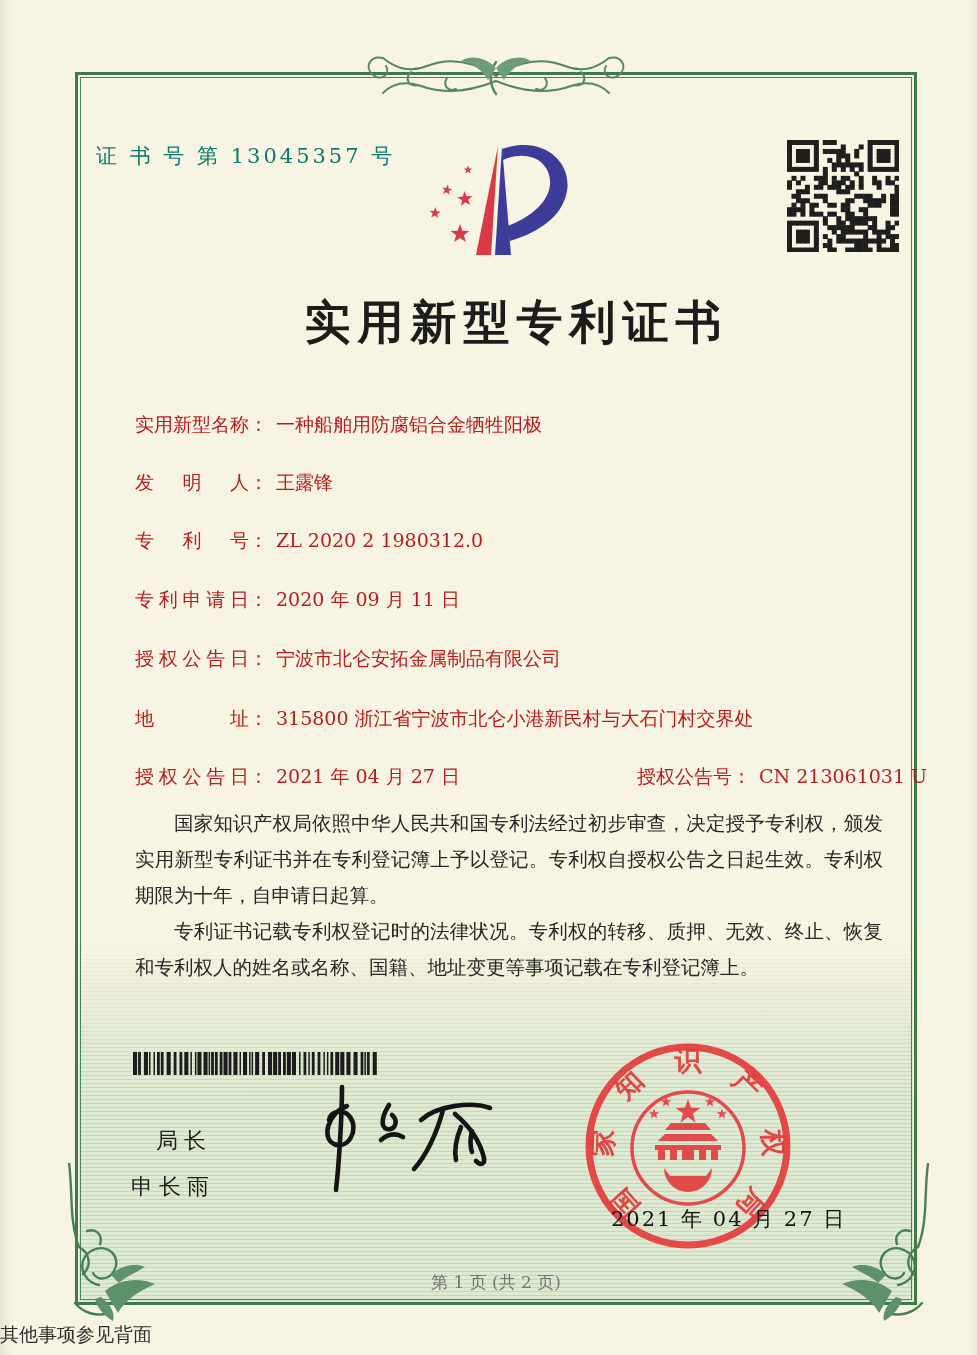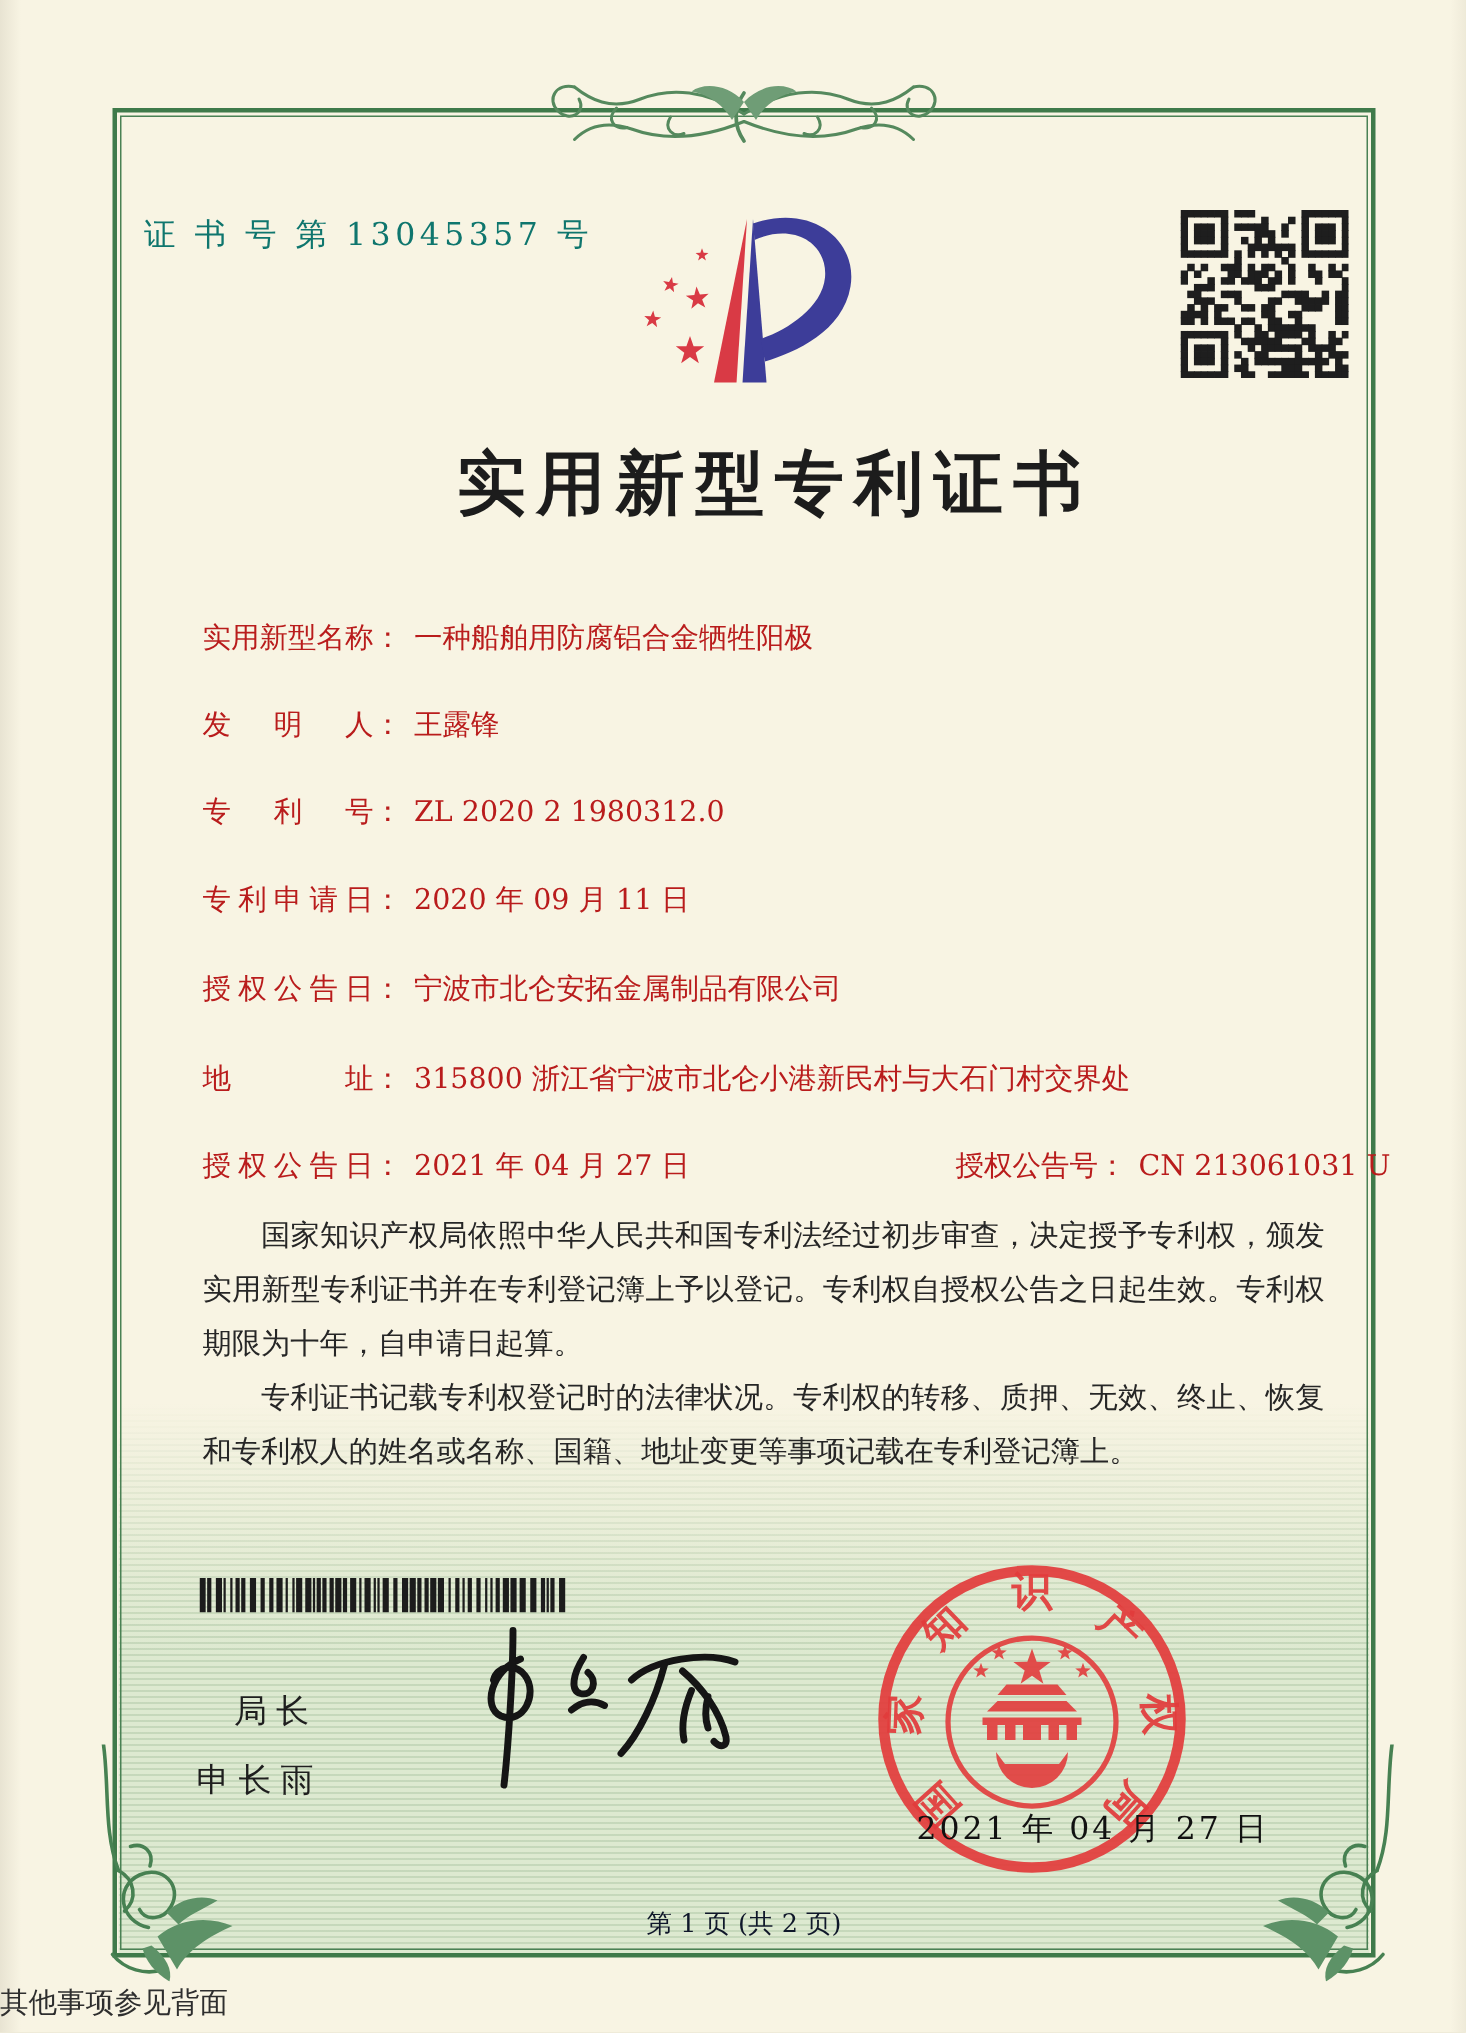--- a/index.html
+++ b/index.html
@@ -42,21 +42,21 @@
   .body-text{position:absolute;left:135px;top:806px;width:748px;
     font-size:19.5px;line-height:36px;text-align:justify;color:#262626;}
   .body-text p{margin:0;text-indent:2em;}
 
   .barcode{position:absolute;left:133px;top:1052px;}
   .officer-title{position:absolute;left:141px;top:1126px;font-size:22px;letter-spacing:6px;color:#1e1e1e;margin-left:15px;}
   .officer-name{position:absolute;left:131px;top:1172px;font-size:22px;letter-spacing:6px;color:#1e1e1e;}
   .signature{position:absolute;left:283px;top:1080px;}
   .seal{position:absolute;left:582px;top:1040px;}
   .seal-date{position:absolute;left:611px;top:1205px;font-size:21px;letter-spacing:2px;color:#111;}
-  .page-num{position:absolute;left:75px;top:1271px;width:842px;text-align:center;font-size:17px;color:#0f172a;}
+  .page-num{position:absolute;left:75px;top:1271px;width:842px;text-align:center;font-size:17px;color:#737373;}
   .back-note{position:absolute;left:0;top:1322px;width:930px;font-size:19px;color:#2e2e2e;}
 </style>
 </head>
 <body>
 
 <div class="page">
 
   <div class="zone"></div>
   <div class="frame"></div>
 

